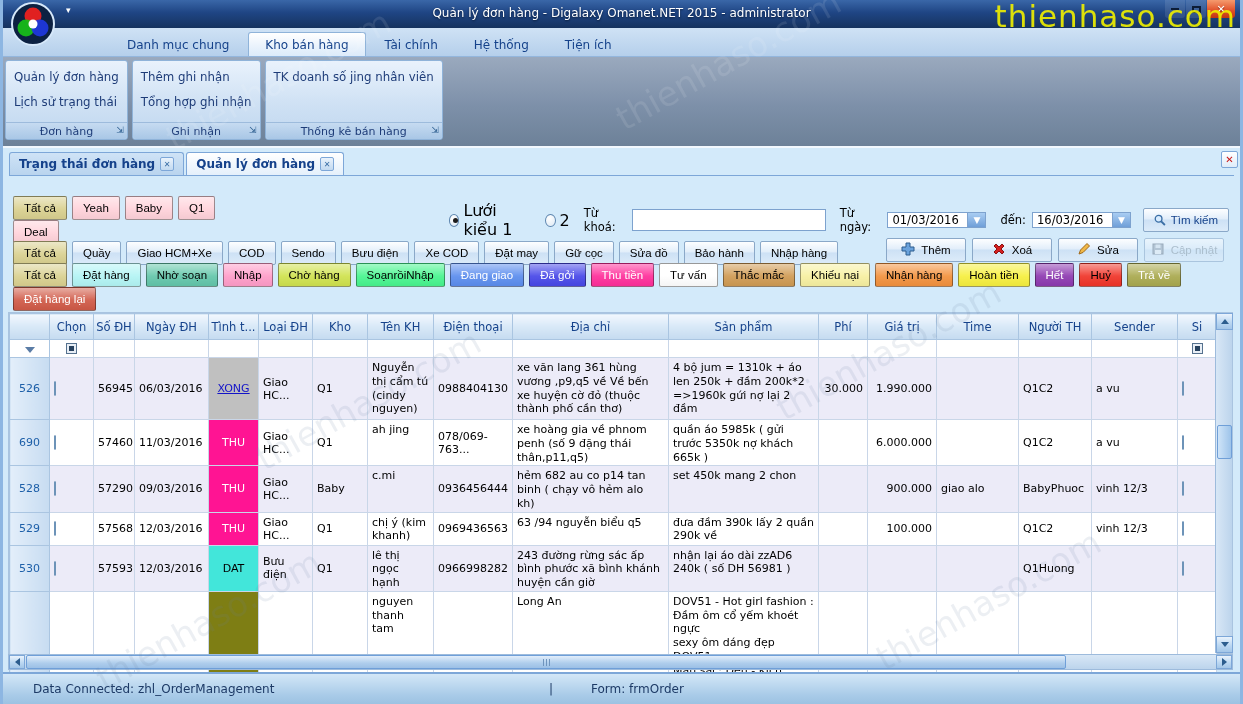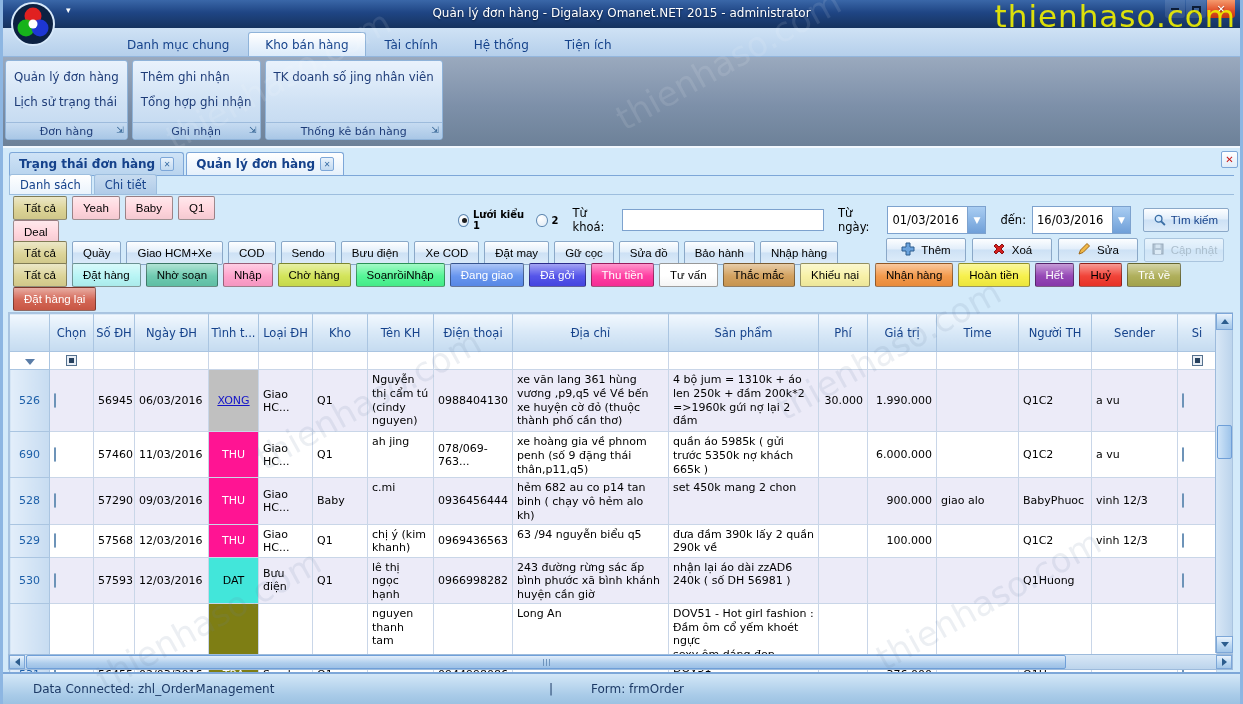--- a/index.html
+++ b/index.html
@@ -45,42 +45,42 @@
 
   
   .frow { position:absolute; left:10px; right:6px; display:flex; align-items:center; }
   .frow1 { top:57px; height:30px; }
   .frow2 { top:90px; height:30px; }
   .frow3 { top:124px; height:30px; }
   .btn { display:inline-flex; align-items:center; justify-content:center; height:24px; padding:0 10px; margin-right:5px;
     border:1px solid #8aa8c8; border-radius:2px; font-size:11.5px; color:#000; white-space:nowrap;
     background:linear-gradient(180deg,#fdfeff,#e2eefa 45%,#cde1f5 50%,#dcebf9); }
   .btn.colored { border-color:rgba(0,0,0,.38); background-image:linear-gradient(180deg,rgba(255,255,255,.5),rgba(255,255,255,.08) 55%,rgba(0,0,0,.04)); }
-  .radio-wrap { display:flex; align-items:center; margin-left:218px; font-size:10px; color:#000;font-weight:bold; }
+  .radio-wrap { display:flex; align-items:center; margin-left:218px; font-size:16px; color:#000; }
   .radio { width:13px; height:13px; border:1px solid #5f87b0; border-radius:50%; background:radial-gradient(circle at 35% 30%,#fff,#dce9f4); margin-right:4px; position:relative; }
   .radio.sel::after { content:""; position:absolute; left:3px; top:3px; width:5px; height:5px; border-radius:50%; background:#1c1c1c; }
   .lbl { font-size:11.5px; color:#000; margin:0 6px 0 14px; }
   input.txt { height:22px; border:1px solid #7da2ce; font-size:11.5px; padding:0 4px; font-family:inherit; }
   .kw { width:228px; }
-  .combo { display:flex; height:28px; border:1px solid #7da2ce; background:#fff; }
+  .combo { display:flex; height:16px; border:1px solid #7da2ce; background:#fff; }
   .combo input { width:79px; border:none; font-size:11.5px; padding:0 4px; font-family:inherit; outline:none; }
   .combo .drop { width:18px; background:linear-gradient(180deg,#a9cdf2,#6f9fd8); color:#fff; font-size:9px; display:flex; align-items:center; justify-content:center; border-left:1px solid #7da2ce; }
   .searchbtn { margin-left:12px; width:86px; gap:5px; }
   .searchbtn span { color:#15428b; }
   .actions { position:absolute; right:10px; top:0; display:flex; }
   .actbtn { width:80px; gap:6px; margin-right:6px; }
   .actbtn:last-child { margin-right:0; }
   .actbtn.disabled { opacity:.55; }
   .actbtn.disabled span { color:#8a9aa8; }
 
   
   .gridwrap { position:absolute; left:5px; top:164px; width:1225px; height:342px; background:#fff; border:1px solid #a9c4e0; }
   table.grid { border-collapse:collapse; table-layout:fixed; width:1207px; font-size:11px; color:#000; }
   .grid th { background:linear-gradient(180deg,#f2f8fe,#d8e8f7 50%,#c5dbf0); color:#15428b; font-weight:normal; font-size:11.5px;
-    border:1px solid #aac5e1; height:38px; overflow:hidden; white-space:nowrap; text-align:center; }
+    border:1px solid #aac5e1; height:26px; overflow:hidden; white-space:nowrap; text-align:center; }
   .grid td { border:1px solid #c9d6e8; padding:1px 4px; overflow:hidden; vertical-align:middle; }
   .grid tr.filterrow td { height:18px; background:#fff; padding:1px 3px; }
   td.rowhead { background:linear-gradient(90deg,#e3eefa,#c7dcf1); color:#1d5fa8; text-align:center; border-color:#aac5e1 !important; font-size:11px; }
   tr.odd td { background:#ecebf8; }
   tr.even td { background:#ffffff; }
   tr.odd td.rowhead, tr.even td.rowhead { background:linear-gradient(90deg,#e3eefa,#c7dcf1); }
   td.num { text-align:right; }
   td.status { text-align:center; padding:0; }
   td.wrap { white-space:pre-line; word-wrap:break-word; vertical-align:top; padding-top:3px; line-height:1.25; }
   td.vtop { vertical-align:top; padding-top:3px; line-height:1.25; }
@@ -177,24 +177,20 @@
         <div class="dtab">
           <span>Trạng thái đơn hàng</span>
           <span class="tab-x">✕</span>
         </div>
         <div class="dtab active">
           <span>Quản lý đơn hàng</span>
           <span class="tab-x">✕</span>
         </div>
       </div>
     <div class="doc-close">✕</div>
-    <div class="subtabs" id="subTabs">
-        <div class="stab active">Danh sách</div>
-        <div class="stab">Chi tiết</div>
-      </div>
 
     <div class="frow frow1">
       <span id="row1btns"><button class="btn colored" style="background-color: rgb(217, 208, 143);">Tất cả</button><button class="btn colored" style="background-color: rgb(255, 210, 218);">Yeah</button><button class="btn colored" style="background-color: rgb(255, 210, 218);">Baby</button><button class="btn colored" style="background-color: rgb(255, 210, 218);">Q1</button><button class="btn colored" style="background-color: rgb(255, 210, 218);">Deal</button></span>
       <span class="radio-wrap">
         <span class="radio sel"></span>
         <span>Lưới kiểu 1</span>
         <span class="radio" style="margin-left:12px"></span>
         <span>2</span>
       </span>
       <span class="lbl">Từ khoá:</span>

